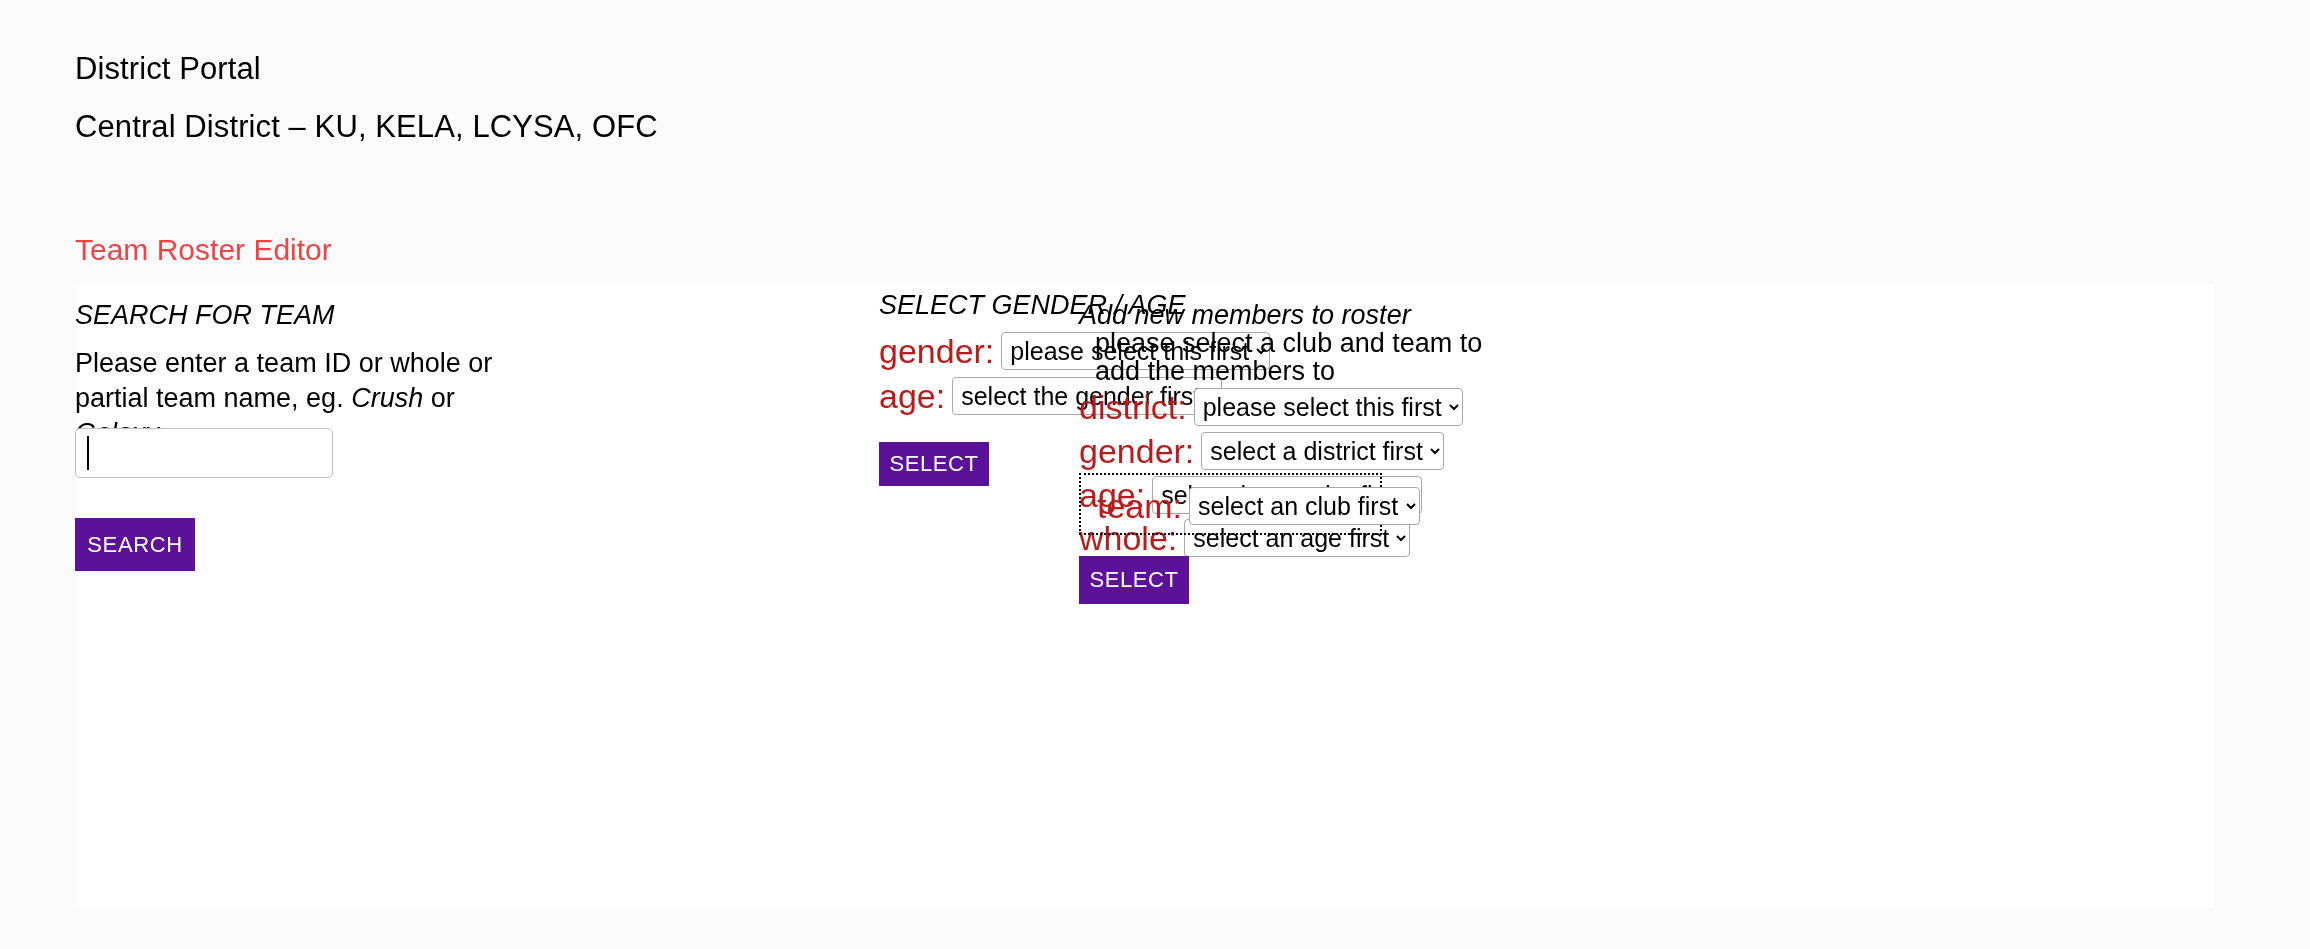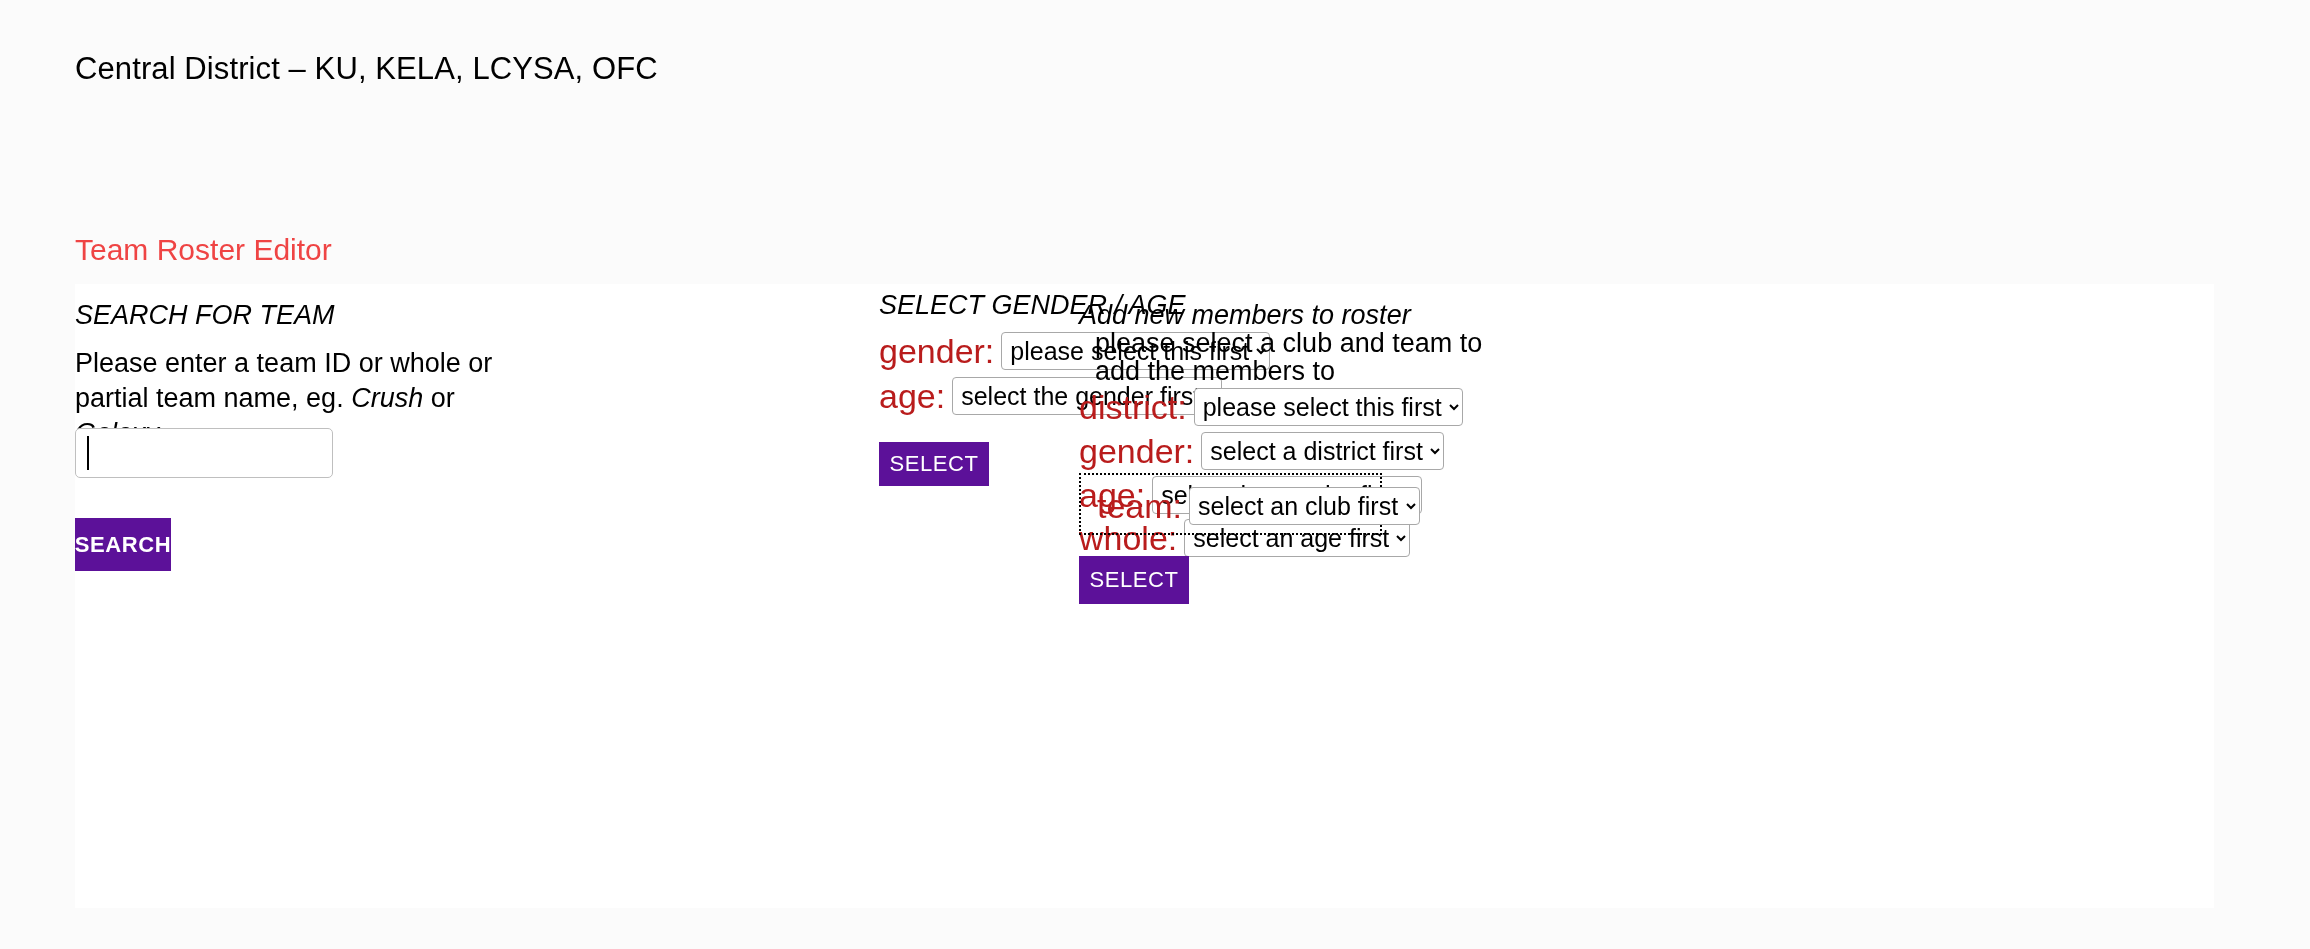--- a/index.html
+++ b/index.html
@@ -126,23 +126,22 @@
     cursor: pointer;
     padding: 0;
     line-height: 1;
     display: flex;
     align-items: center;
     justify-content: center;
   }
   #search-button {
     left: 0px;
     top: 234px;
-    width: 96px;
+    width: 120px;
     height: 53px;
-    font-weight: bold;
   }
 
   
   #ga-heading { position: absolute; left: 0px; top: 4px; }
 
   .field-row {
     position: absolute;
     display: flex;
     align-items: center;
     white-space: nowrap;
@@ -214,20 +213,21 @@
     left: 0px;
     top: 272px;
     width: 110px;
     height: 48px;
   }
 </style>
 </head>
 <body>
 
 <div id="page-header">
+  <div class="hdr-line">District Portal</div>
   <div class="hdr-line">Central District – KU, KELA, LCYSA, OFC</div>
 </div>
 
 <div id="section-title">Team Roster Editor</div>
 
 <div id="content-panel">
 
   <div class="column" id="col-search">
 
     <div class="col-heading" id="search-heading">SEARCH FOR TEAM</div>

